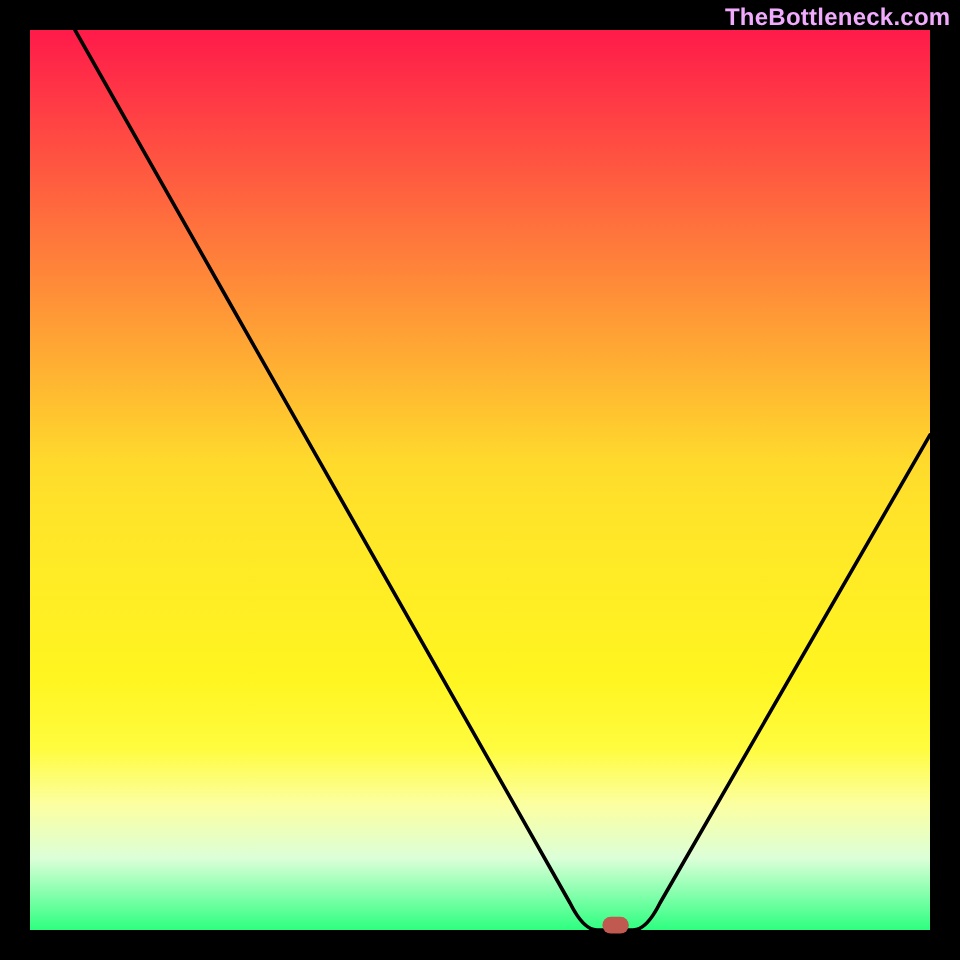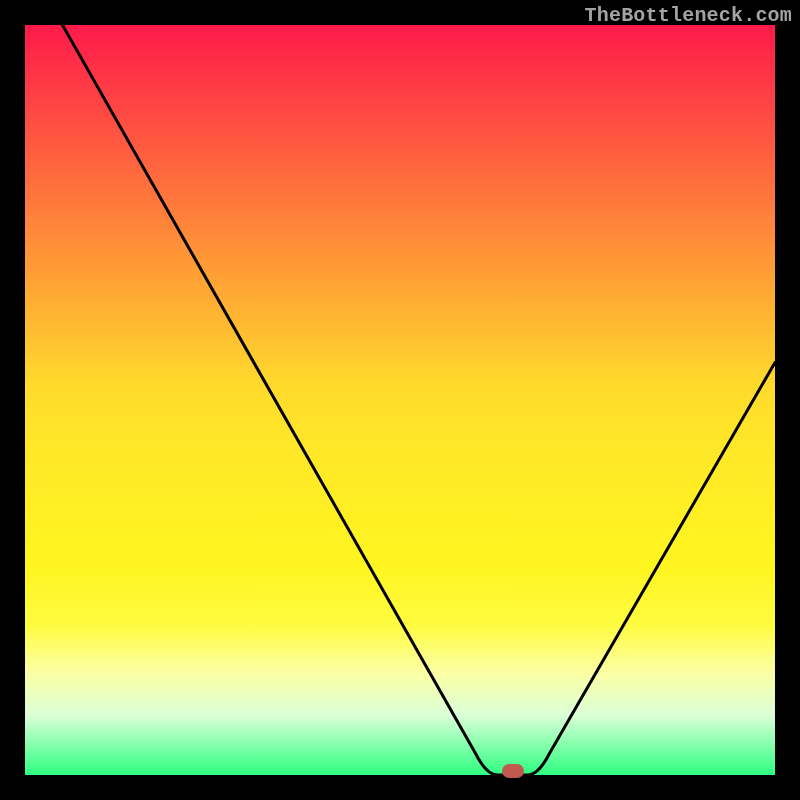--- a/index.html
+++ b/index.html
@@ -29,24 +29,24 @@
       #fff520 72%,
       #fffc40 80%,
       #fcffa0 86%,
       #dcffd8 92%,
       #2dff80 100%);
   }
   .watermark {
     position: absolute;
     top: 4px;
     right: 8px;
-    font-family: Liberation Mono, monospace;
+    font-family: Liberation Sans, sans-serif;
     font-size: 20px;
     font-weight: bold;
-    color: #a3a3a3;
+    color: #f0abfc;
     letter-spacing: 0.2px;
   }
   svg.curve {
     position: absolute;
     left: 0;
     top: 0;
     width: 750px;
     height: 750px;
   }
   .marker {

